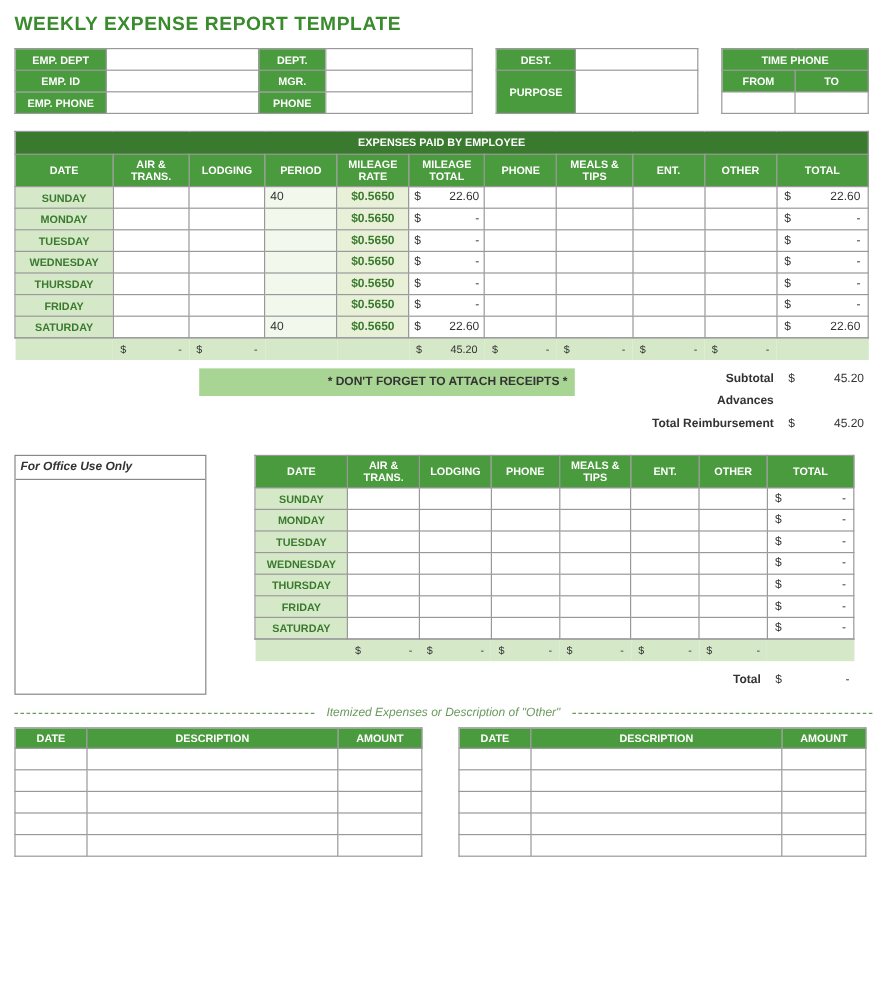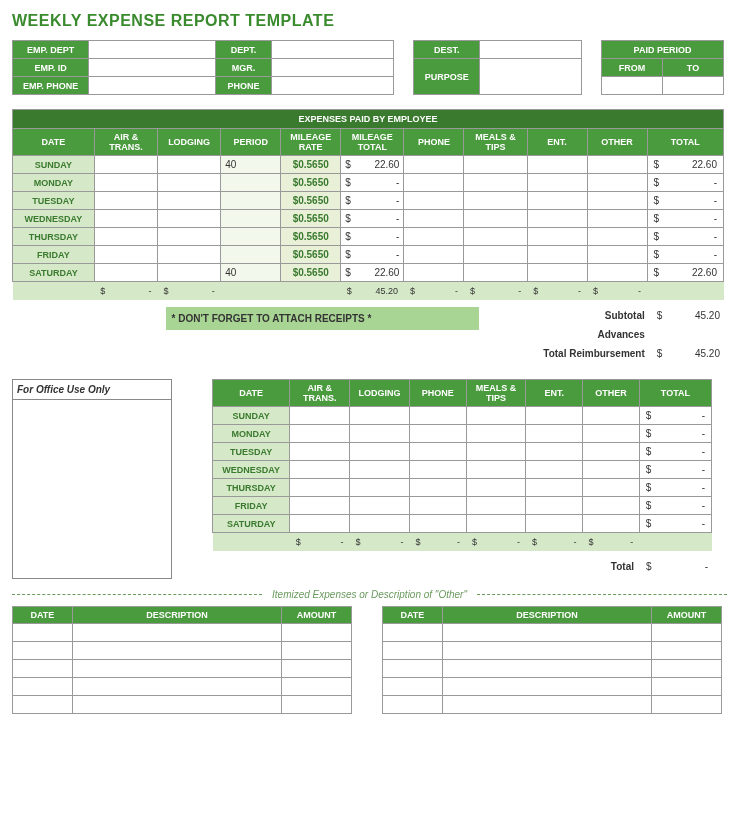--- a/index.html
+++ b/index.html
@@ -22,21 +22,21 @@
   table { border-collapse: collapse; }
   .gh { background: #4a9a3e; color: #fff; font-weight: bold; text-align: center; padding: 3px 4px; border: 1px solid #999; font-size: 9px; }
   .gh2 { background: #3a7a2e; color: #fff; font-weight: bold; text-align: center; padding: 4px; border: 1px solid #999; font-size: 9px; }
   .gcell { border: 1px solid #999; background: #fff; padding: 3px 4px; height: 18px; }
   .daycell { background: #d5e8c8; border: 1px solid #999; text-align: center; font-weight: bold; color: #3a7a2e; padding: 3px 4px; font-size: 9px; }
   .lightcell { background: #f2f8ec; border: 1px solid #999; padding: 3px 4px; }
   .ratecell { background: #e8f0d8; border: 1px solid #999; padding: 3px 4px; text-align: center; font-weight: bold; color: #3a7a2e; }
   .numcell { border: 1px solid #999; padding: 3px 4px; text-align: right; }
   .totcell { border: 1px solid #999; padding: 3px 6px; text-align: right; background: #fff; }
   .sumrow td { background: #d5e8c8; padding: 4px 6px; border: 0; font-size: 9px; }
-  .reminder { background: #a8d494; text-align: left; font-weight: bold; padding: 6px; color: #333; }
+  .reminder { background: #a8d494; text-align: right; font-weight: bold; padding: 6px; color: #333; }
   .labelright { text-align: right; font-weight: bold; padding: 4px 8px; }
   .office-box { border: 1px solid #888; width: 160px; height: 200px; }
   .office-box .hdr { border-bottom: 1px solid #888; padding: 4px; font-style: italic; font-weight: bold; }
   .divider-row { display: flex; align-items: center; margin: 10px 0 6px 0; }
   .divider-row .line { flex: 1; border-top: 1px dashed #6a9a5e; }
   .divider-row .txt { padding: 0 10px; color: #6a9a5e; font-style: italic; font-size: 10px; }
   .money { display: flex; justify-content: space-between; }
   .borderless { border: 0 !important; }
 </style>
 </head>
@@ -48,21 +48,21 @@
   <tbody>
       <tr>
     <td class="gh" style="width:75px;">EMP. DEPT</td>
     <td class="gcell" style="width:125px;"></td>
     <td class="gh" style="width:55px;">DEPT.</td>
     <td class="gcell" style="width:120px;"></td>
     <td class="borderless" style="width:20px;"></td>
     <td class="gh" style="width:65px;">DEST.</td>
     <td class="gcell" style="width:100px;"></td>
     <td class="borderless" style="width:20px;"></td>
-    <td class="gh" colspan="2">PAID PERIOD</td>
+    <td class="gh" colspan="2">TIME PHONE</td>
   </tr>
   <tr>
     <td class="gh">EMP. ID</td>
     <td class="gcell"></td>
     <td class="gh">MGR.</td>
     <td class="gcell"></td>
     <td class="borderless"></td>
     <td class="gh" rowspan="2">PURPOSE</td>
     <td class="gcell" rowspan="2"></td>
     <td class="borderless"></td>

